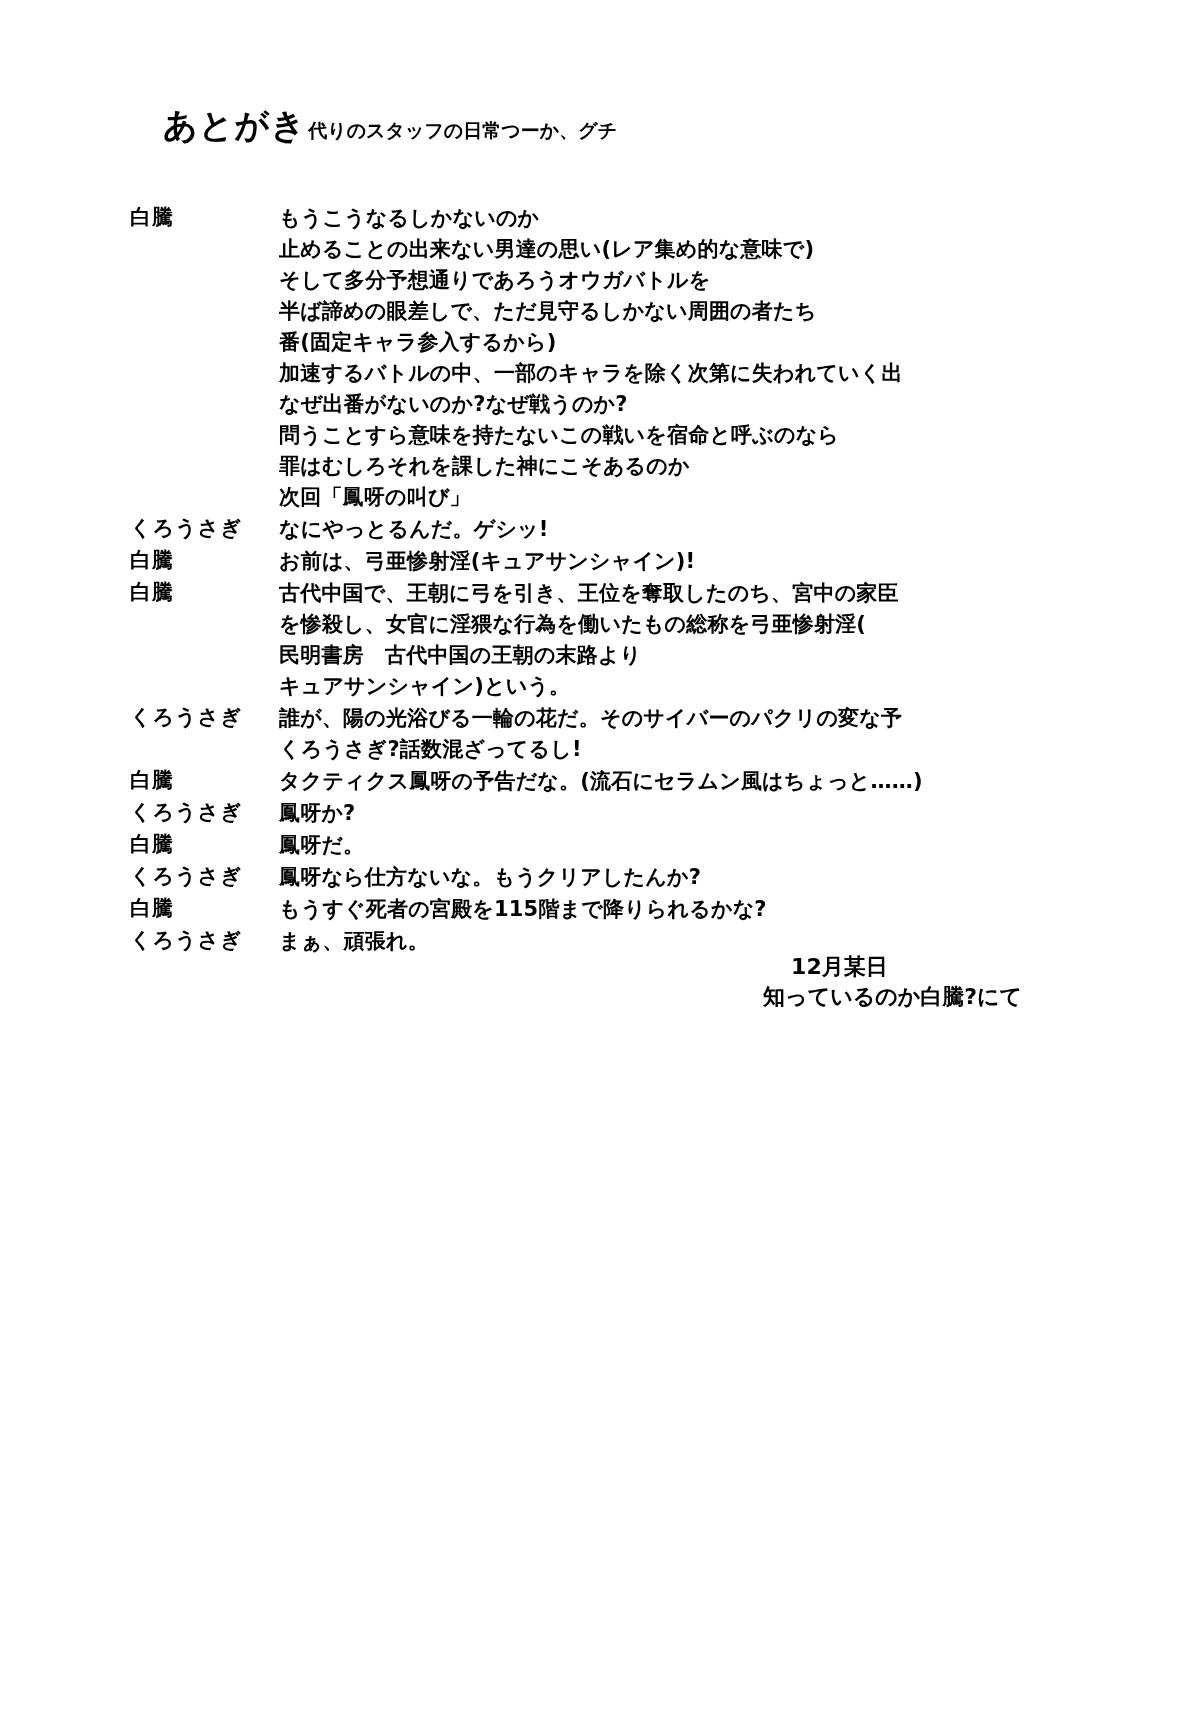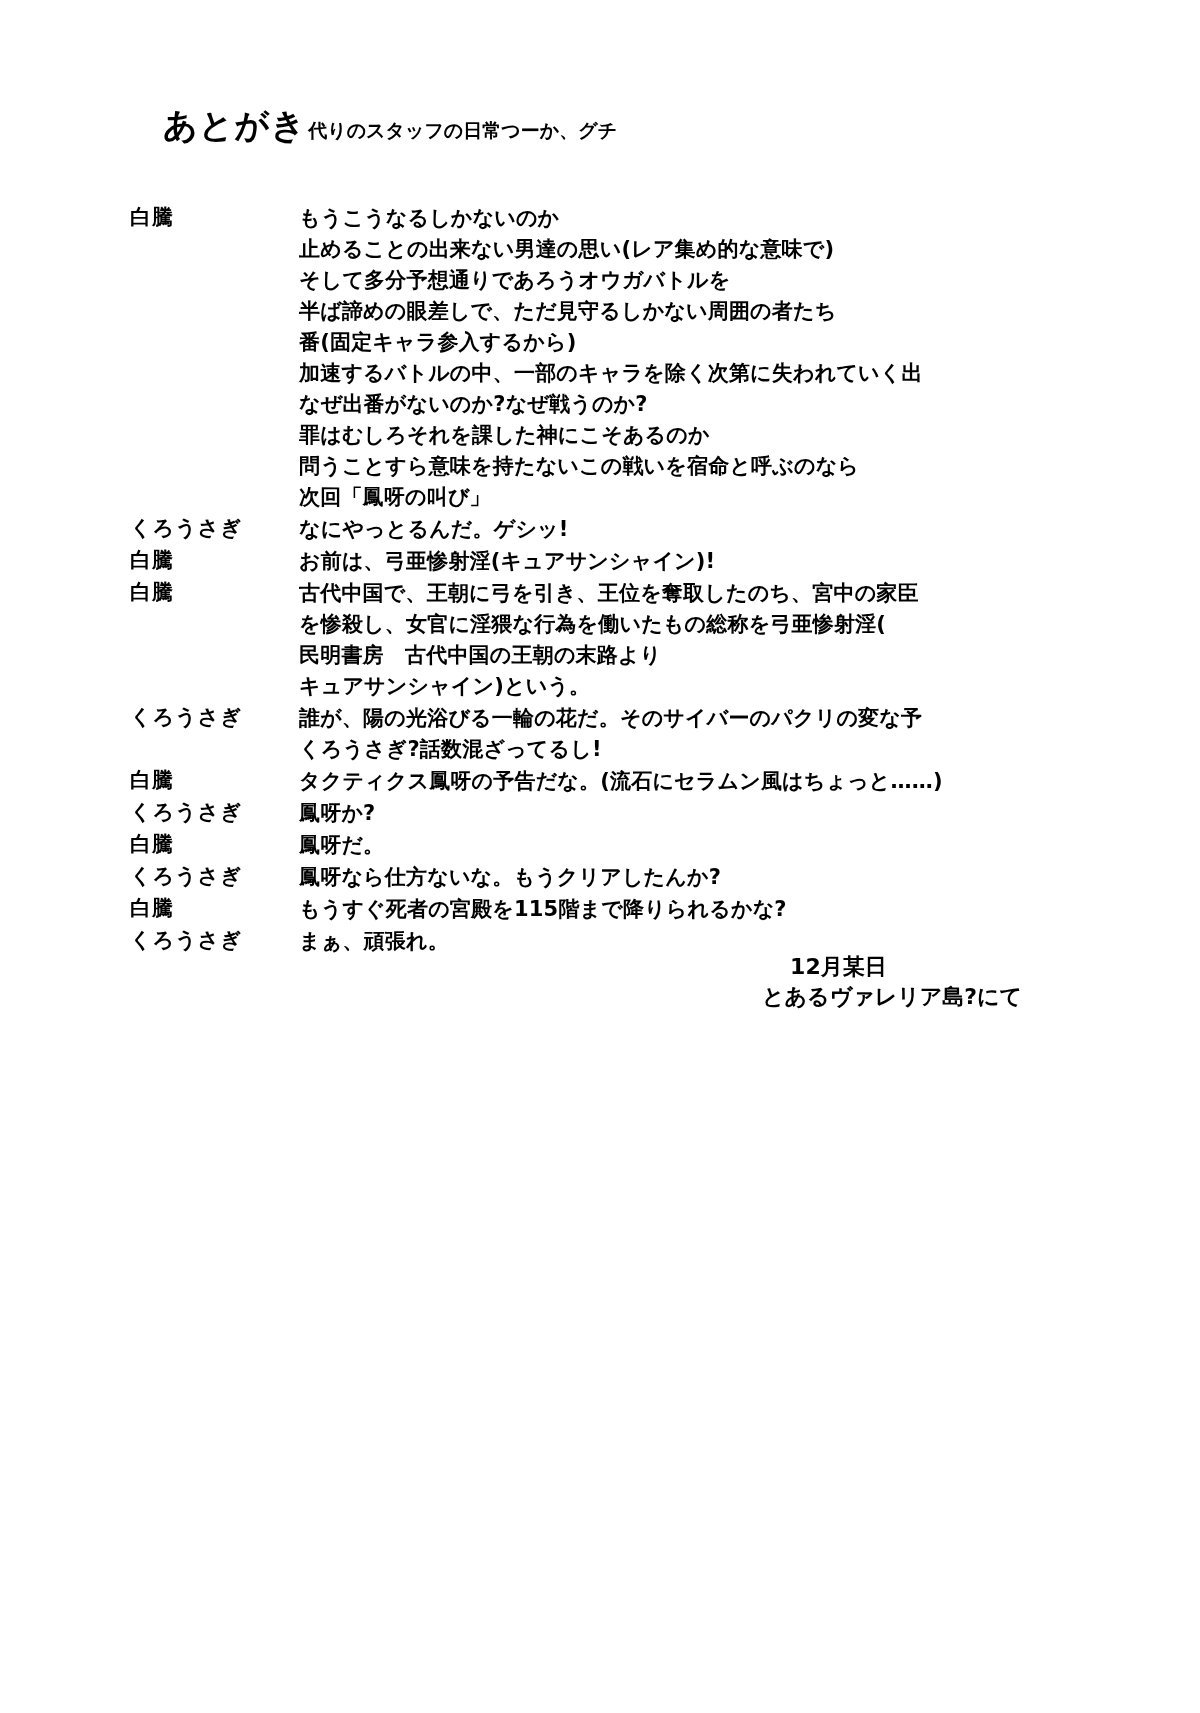--- a/index.html
+++ b/index.html
@@ -52,21 +52,20 @@
     top: 202px;
     width: 850px;
   }
   .line {
     display: flex;
     align-items: flex-start;
     font-size: 21px;
     font-weight: 700;
     line-height: 30px;
     margin: 0;
-    gap: 20px;
   }
   .speaker {
     width: 148px;
     flex: 0 0 148px;
     font-size: 21px;
     font-weight: 700;
     letter-spacing: 1px;
     white-space: nowrap;
   }
   .speech {
@@ -115,22 +114,22 @@
       <div class="line">
         <div class="speaker">白騰</div>
         <div class="speech">
           <p>もうこうなるしかないのか</p>
           <p>止めることの出来ない男達の思い(レア集め的な意味で)</p>
           <p>そして多分予想通りであろうオウガバトルを</p>
           <p>半ば諦めの眼差しで、ただ見守るしかない周囲の者たち</p>
           <p>番(固定キャラ参入するから)</p>
           <p>加速するバトルの中、一部のキャラを除く次第に失われていく出</p>
           <p>なぜ出番がないのか?なぜ戦うのか?</p>
+          <p>問うことすら意味を持たないこの戦いを宿命と呼ぶのなら</p>
           <p>罪はむしろそれを課した神にこそあるのか</p>
-          <p>問うことすら意味を持たないこの戦いを宿命と呼ぶのなら</p>
           <p>次回「鳳呀の叫び」</p>
         </div>
       </div>
       <div class="line">
         <div class="speaker">くろうさぎ</div>
         <div class="speech">
           <p>なにやっとるんだ。ゲシッ!</p>
         </div>
       </div>
       <div class="line">
@@ -188,16 +187,16 @@
       <div class="line">
         <div class="speaker">くろうさぎ</div>
         <div class="speech">
           <p>まぁ、頑張れ。</p>
         </div>
       </div>
     </div>
 
   <div class="signature">
     <div class="sig-date">12月某日</div>
-    <div class="sig-place">とあるヴァレリア島?にて</div>
+    <div class="sig-place">知っているのか白騰?にて</div>
   </div>
 
 </div>
 
 </body></html>

